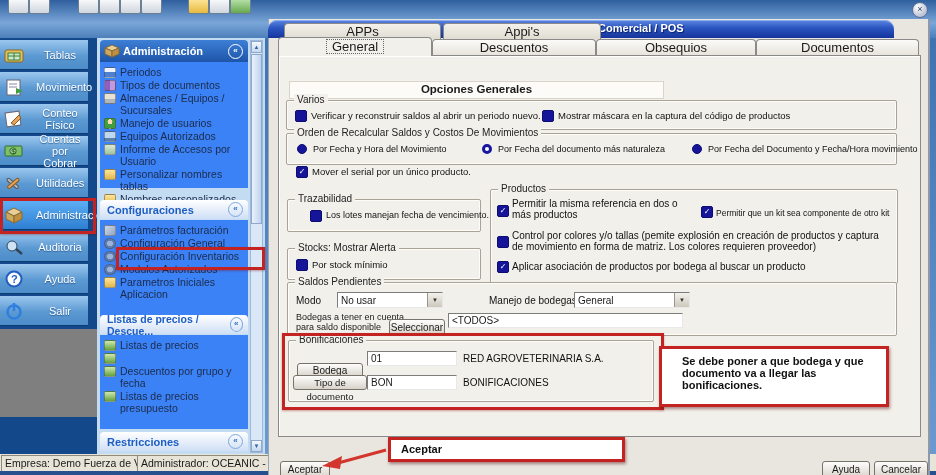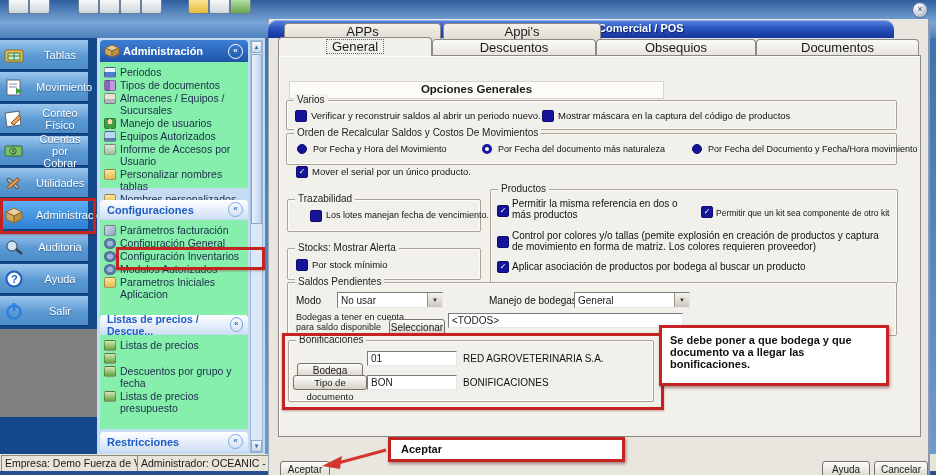--- a/index.html
+++ b/index.html
@@ -31,21 +31,21 @@
   .navpanel{left:97px;top:38px;width:168px;height:417px;background:#c3dcf2;}
   .sec-head-blue{position:absolute;left:3px;width:148px;height:22px;border-radius:4px 4px 0 0;
        background:linear-gradient(180deg,#3d7fd6,#1d55a8);color:#fff;font-weight:bold;
        display:flex;align-items:center;}
   .sec-head-lite{position:absolute;left:3px;width:148px;height:19px;border-radius:4px 4px 0 0;
        background:linear-gradient(180deg,#ffffff,#cfdff5);color:#1d5ec4;font-weight:bold;
        display:flex;align-items:center;padding-left:7px;box-sizing:border-box;}
   .chev{margin-left:auto;margin-right:5px;width:13px;height:13px;border-radius:50%;
         border:1px solid #fff;color:#fff;font-size:8px;line-height:12px;text-align:center;}
   .chev.b{border-color:#7ea8dd;color:#2f6fc4;}
-  .navcard{position:absolute;left:3px;width:148px;background:#86efac;padding:3px 2px 3px 4px;
+  .navcard{position:absolute;left:3px;width:148px;background:#3b82f6;padding:3px 2px 3px 4px;
            box-sizing:border-box;}
   .nav-item{display:flex;align-items:flex-start;margin:1px 0;cursor:pointer;}
   .nav-item .txt{font-size:10.5px;line-height:12px;color:#1c2b4a;padding-top:0px;}
   .ni{width:12px;height:11px;flex:0 0 12px;margin-right:4px;margin-top:1px;border-radius:2px;
       border:1px solid rgba(60,60,60,.45);box-sizing:border-box;}
   .ni-cal{background:linear-gradient(180deg,#eef4ff 40%,#4f7fd0 40%);}
   .ni-docs{background:linear-gradient(90deg,#8d5fc0 50%,#c09adf 50%);}
   .ni-house{background:linear-gradient(180deg,#e8e2d4 55%,#b0b6be 55%);border-bottom-color:#777;}
   .ni-user{background:radial-gradient(circle at 50% 30%,#ffd9b0 30%,#3f9e3f 32%);}
   .ni-pc{background:linear-gradient(180deg,#bcd7f2 70%,#5a80ad 70%);}
@@ -417,21 +417,21 @@
       <div class="btn" style="left:8px;top:22px;width:66px;height:15px;line-height:14px"><span>Bodega</span></div>
       <div class="inp" style="left:78px;top:10px;width:90px">01</div>
       <span class="lbl10 a" style="left:174px;top:12px">RED AGROVETERINARIA S.A.</span>
       <div class="btn" style="left:4px;top:34px;width:74px;height:15px;line-height:14px;font-size:9.5px"><span>Tipo de documento</span></div>
       <div class="inp" style="left:78px;top:34px;width:90px">BON</div>
       <span class="lbl10 a" style="left:174px;top:36px">BONIFICACIONES</span>
     </div>
 
     <div class="red-rect a" style="left:3px;top:277px;width:376px;height:71px"></div>
 
-    <div class="notebox" style="left:380px;top:269px;width:230px;height:61px;padding:6px 8px">Se debe poner a que bodega y que documento va a llegar las bonificaciones.</div>
+    <div class="notebox" style="left:380px;top:290px;width:230px;height:61px;padding:6px 20px">Se debe poner a que bodega y que documento va a llegar las bonificaciones.</div>
   </div>
 
   <div class="notebox" style="left:120px;top:437px;width:237px;height:25px;padding:3px 10px">Aceptar</div>
   <svg class="a" style="left:40px;top:440px;width:90px;height:35px;z-index:46">
     <line x1="78" y1="10" x2="30" y2="23" stroke="#d3362c" stroke-width="3"></line>
     <polygon points="14,26 34,16 32,29" fill="#d3362c"></polygon>
   </svg>
 
   <div class="btn" style="left:12px;top:461px;width:50px;height:18px;line-height:16px"><span>Aceptar</span></div>
   <div class="btn" style="left:554px;top:461px;width:48px;height:18px;line-height:16px"><span>Ayuda</span></div>

